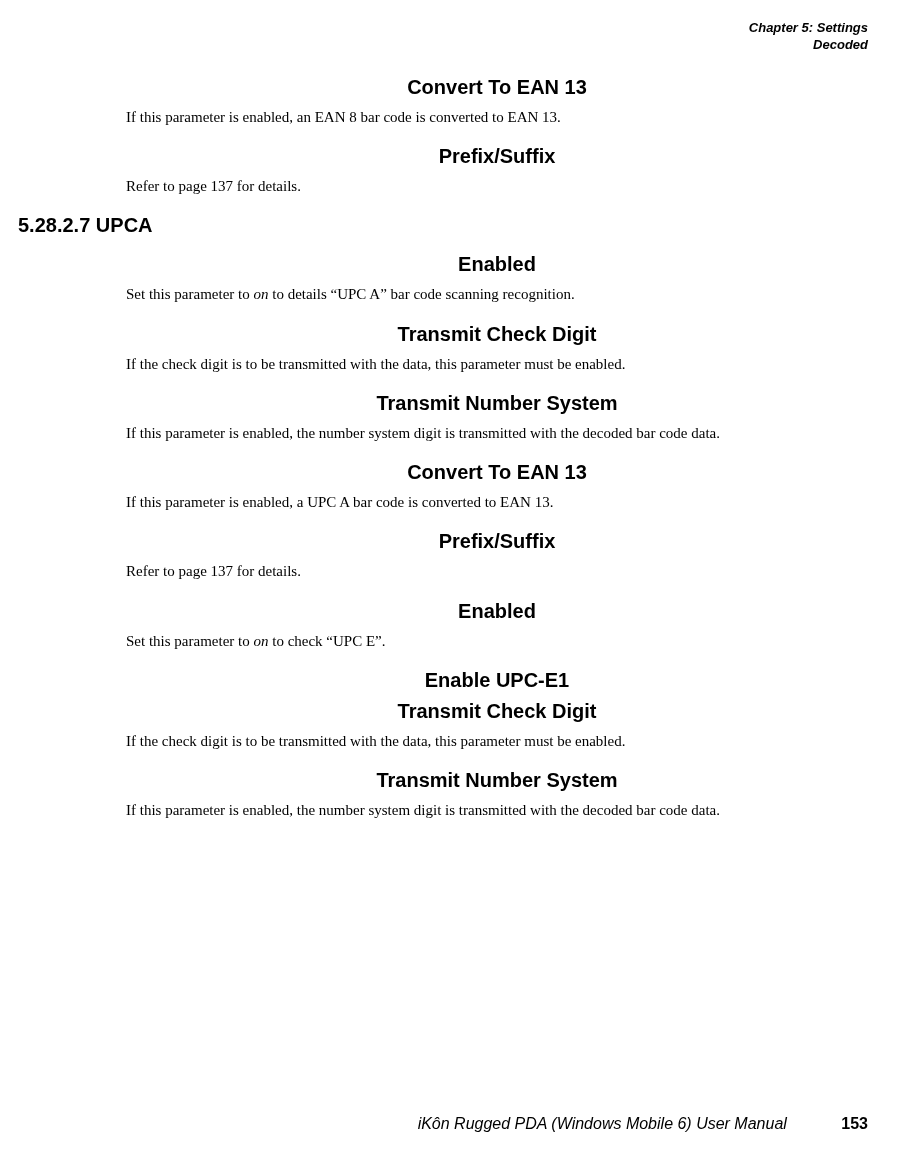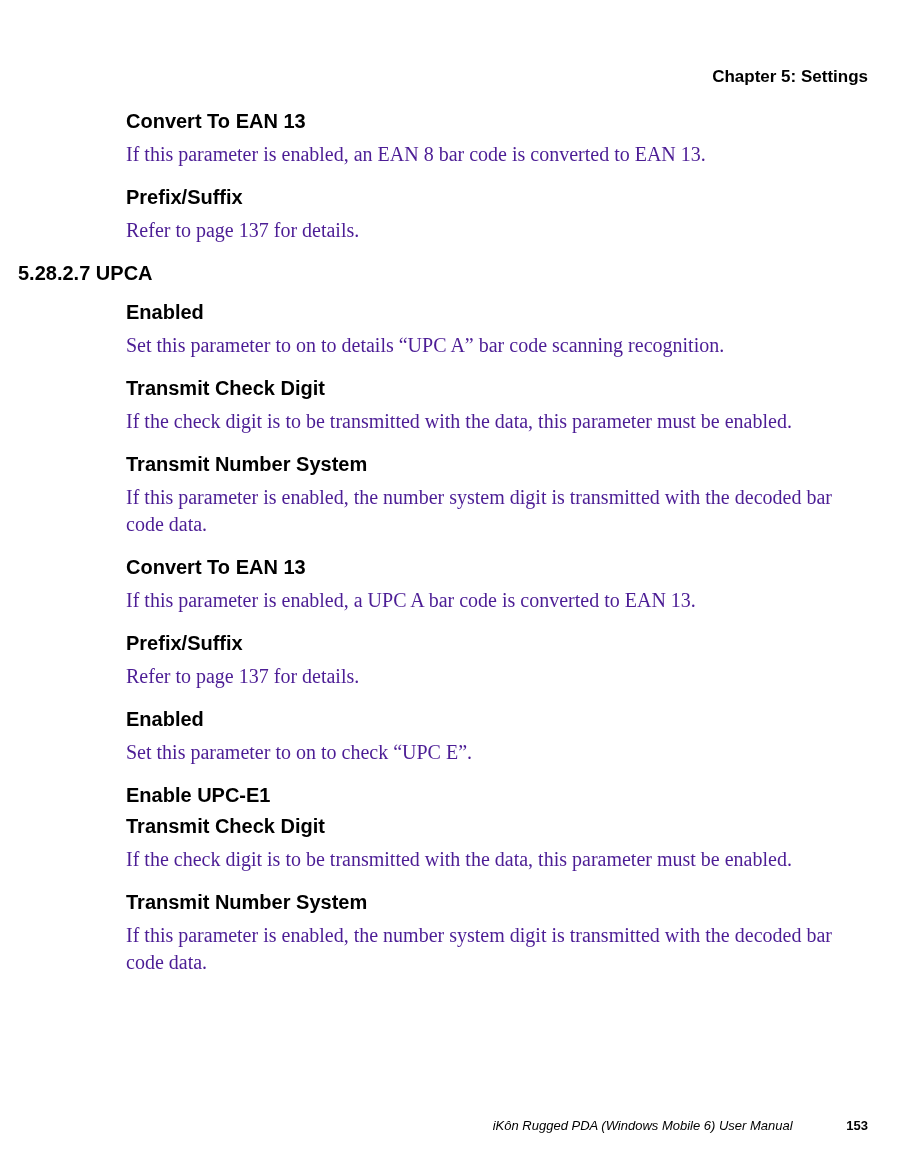--- a/index.html
+++ b/index.html
@@ -11,80 +11,83 @@
       width: 918px;
       height: 1161px;
       background: #fff;
       font-family: "Times New Roman", Times, serif;
       position: relative;
       padding: 20px 50px 0 18px;
     }
     .header {
       text-align: right;
       font-family: "Trebuchet MS", Arial, sans-serif;
+      font-style: italic;
       font-weight: bold;
-      font-size: 17px;
+      font-size: 13px;
       line-height: 1.3;
       margin-bottom: 22px;
-      margin-top: 46px;
     }
     .content {
       padding-left: 108px;
     }
     .h3 {
       font-family: "Trebuchet MS", Arial, sans-serif;
       font-weight: bold;
       font-size: 20px;
       margin-bottom: 8px;
       color: #000;
+      text-align: center;
     }
     .body-text {
       font-family: "Times New Roman", Times, serif;
-      font-size: 20px;
+      font-size: 15px;
       line-height: 1.35;
       margin-bottom: 18px;
-      color: #4c1d95;
+      color: #000000;
     }
     .body-text .italic {
+      font-style: italic;
     }
     .h2 {
       font-family: "Trebuchet MS", Arial, sans-serif;
       font-weight: bold;
       font-size: 20px;
       margin-bottom: 16px;
       margin-left: -108px;
       color: #000;
     }
     .h2 .sec-num {
       display: inline-block;
     }
     .footer {
       position: absolute;
       bottom: 28px;
       right: 50px;
       font-family: "Trebuchet MS", Arial, sans-serif;
       font-style: italic;
-      font-size: 13px;
+      font-size: 16px;
       margin-left: 40px;
     }
     .footer .pagenum {
       font-weight: bold;
       font-style: normal;
       margin-left: 50px;
     }
     .section-block {
       margin-top: 6px;
       margin-bottom: 14px;
     }
   </style>
 </head>
 <body>
 
 <div class="header">
   <div>Chapter 5:  Settings</div>
+  <div>Decoded</div>
 </div>
 
 <div class="content">
 
   <div class="h3">Convert To EAN 13</div>
   <p class="body-text">If this parameter is enabled, an EAN 8 bar code is converted to EAN 13.</p>
 
   <div class="h3">Prefix/Suffix</div>
   <p class="body-text">Refer to page 137 for details.</p>
 

